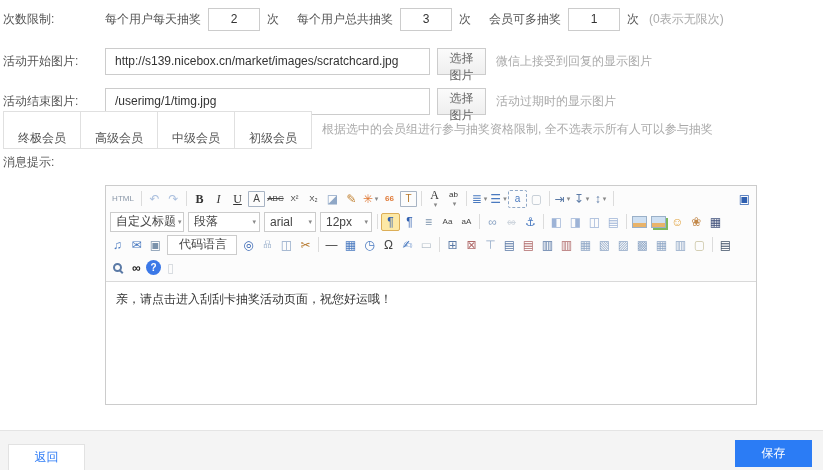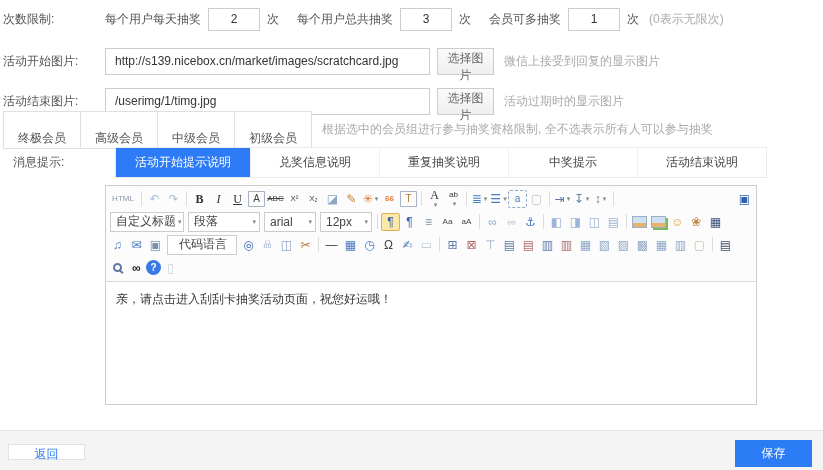--- a/index.html
+++ b/index.html
@@ -23,21 +23,21 @@
   }
   .sp18 { display:inline-block; width:18px; }
   .hint { color:#aaa; margin-left:10px; white-space:nowrap; }
 
   .url-input {
     width:325px; height:27px; border:1px solid #ccc; padding:0 9px;
     color:#333; font-size:12px; outline:none;
     font-family:"Liberation Sans","DejaVu Sans",sans-serif;
   }
   .pick-btn {
-    margin-left:7px; width:57px; height:27px; border:1px solid #ccc;
+    margin-left:7px; width:49px; height:27px; border:1px solid #ccc;
     background:linear-gradient(#fbfbfb,#efefef); color:#666; font-size:12px;
     cursor:pointer; font-family:"Liberation Sans","DejaVu Sans",sans-serif;
   }
 
   .perm-btn {
     height:27px; padding:18px 14px; background:#fff; border:1px solid #e0e0e0;
     margin-left:-1px; color:#555; font-size:12px; cursor:pointer;
     font-family:Liberation Sans, sans-serif;
   }
   .perm-btn:first-child { margin-left:0; }
@@ -99,21 +99,21 @@
   #editor-content {
     flex:1; padding:8px 10px; color:#333; font-size:12px; line-height:1.6;
     outline:none; overflow:hidden; background:#fff;
   }
 
   #footer {
     position:absolute; top:430px; left:0; width:823px; height:40px;
     background:#f4f4f4; border-top:1px solid #e4e4e4;
   }
   #back-btn {
-    position:absolute; left:8px; top:13px; width:77px; height:16px;
+    position:absolute; left:8px; top:13px; width:77px; height:27px;
     background:#fff; border:1px solid #e2e2e2; color:#2d7bf6; font-size:12px;
     cursor:pointer; font-family:"Liberation Sans","DejaVu Sans",sans-serif;
   }
   #save-btn {
     position:absolute; right:11px; top:9px; width:77px; height:27px;
     background:#2b7cf5; border:1px solid #2b7cf5; color:#fff; font-size:12px;
     cursor:pointer; font-family:"Liberation Sans","DejaVu Sans",sans-serif;
   }
 </style>
 </head>
@@ -148,28 +148,21 @@
   <button class="pick-btn">选择图片</button>
   <span class="hint">活动过期时的显示图片</span>
 </div>
 
 <div class="row" id="row-permission">
   <span id="perm-group"><button class="perm-btn">终极会员</button><button class="perm-btn">高级会员</button><button class="perm-btn">中级会员</button><button class="perm-btn">初级会员</button></span>
   <span class="hint">根据选中的会员组进行参与抽奖资格限制, 全不选表示所有人可以参与抽奖</span>
 </div>
 
 <div id="row-tabs">
-  <span class="flabel" style="width:102px;flex:0 0 102px;margin-left:10px;">消息提示:</span>
-  <div id="tabs">
-      <div class="tab active">活动开始提示说明</div>
-      <div class="tab">兑奖信息说明</div>
-      <div class="tab">重复抽奖说明</div>
-      <div class="tab">中奖提示</div>
-      <div class="tab">活动结束说明</div>
-    </div>
+  <span class="flabel" style="width:102px;flex:0 0 102px;">消息提示:</span>
 </div>
 
 <div id="editor">
   <div id="toolbar">
       <div class="tb-row">
         <span class="tb-btn tiny wide" style="color: rgb(138, 151, 168);">
           <span>HTML</span>
         </span>
         <span class="tb-sep"></span>
         <span class="tb-btn" style="color: rgb(169, 190, 221);">

